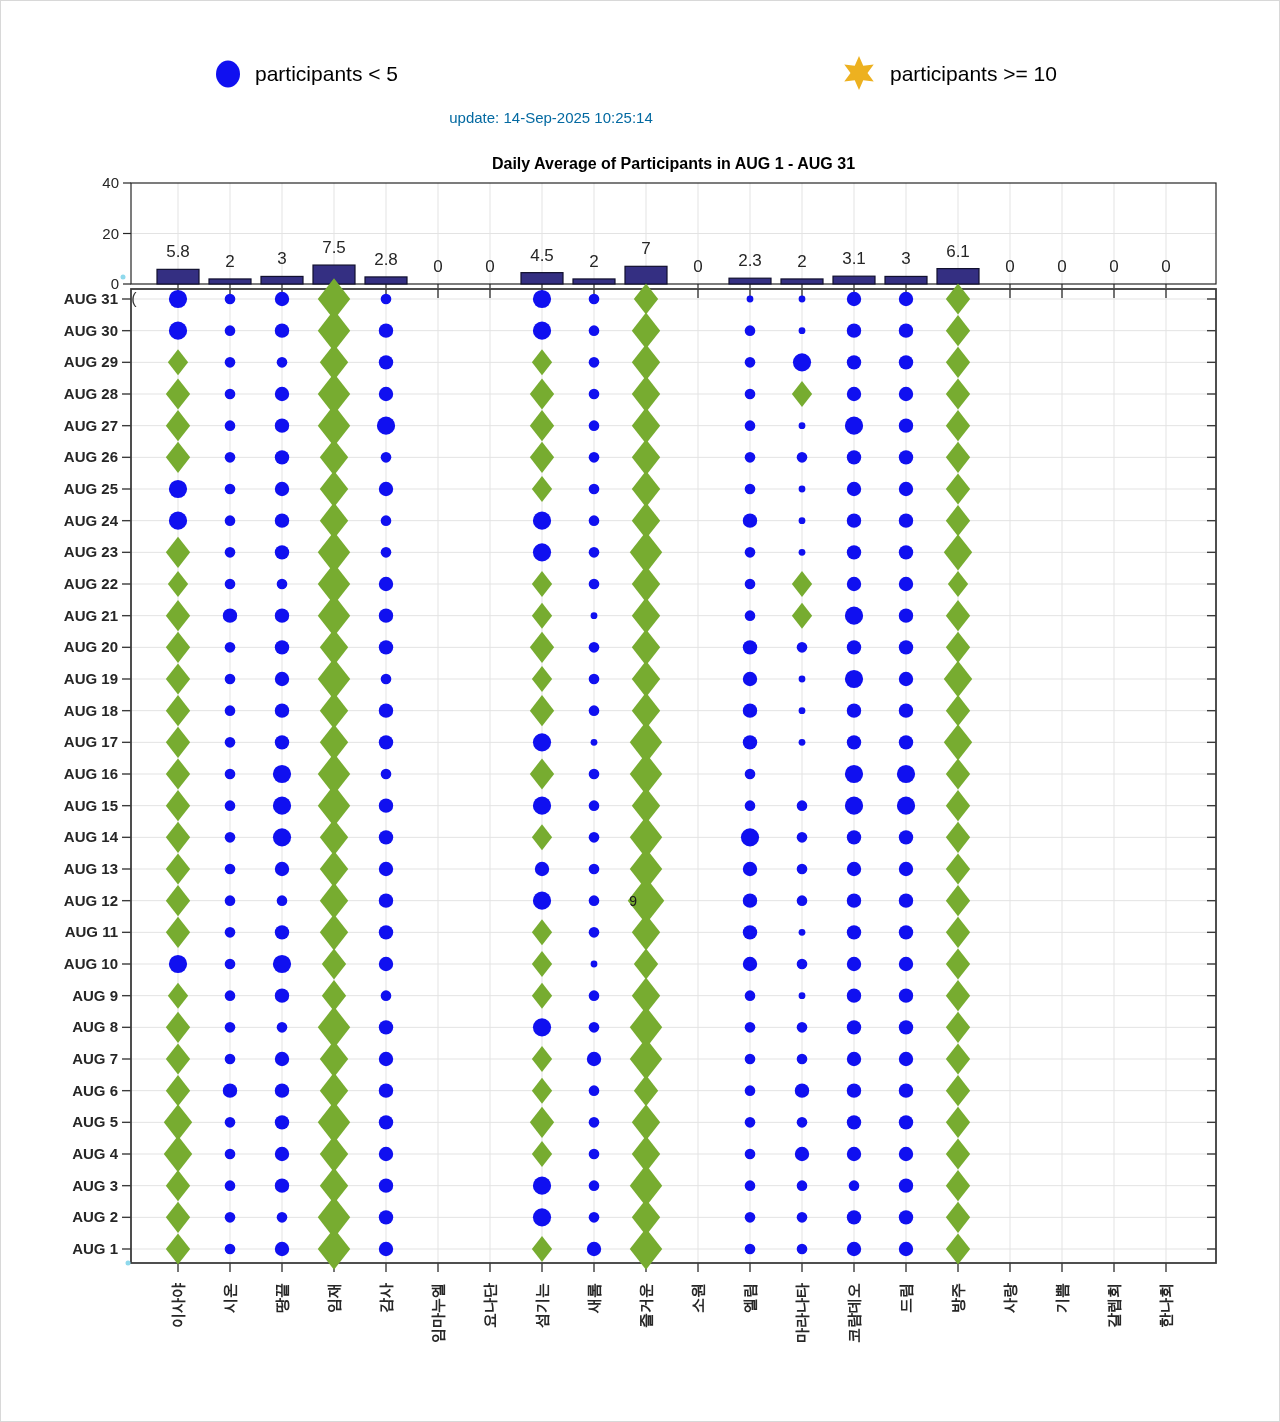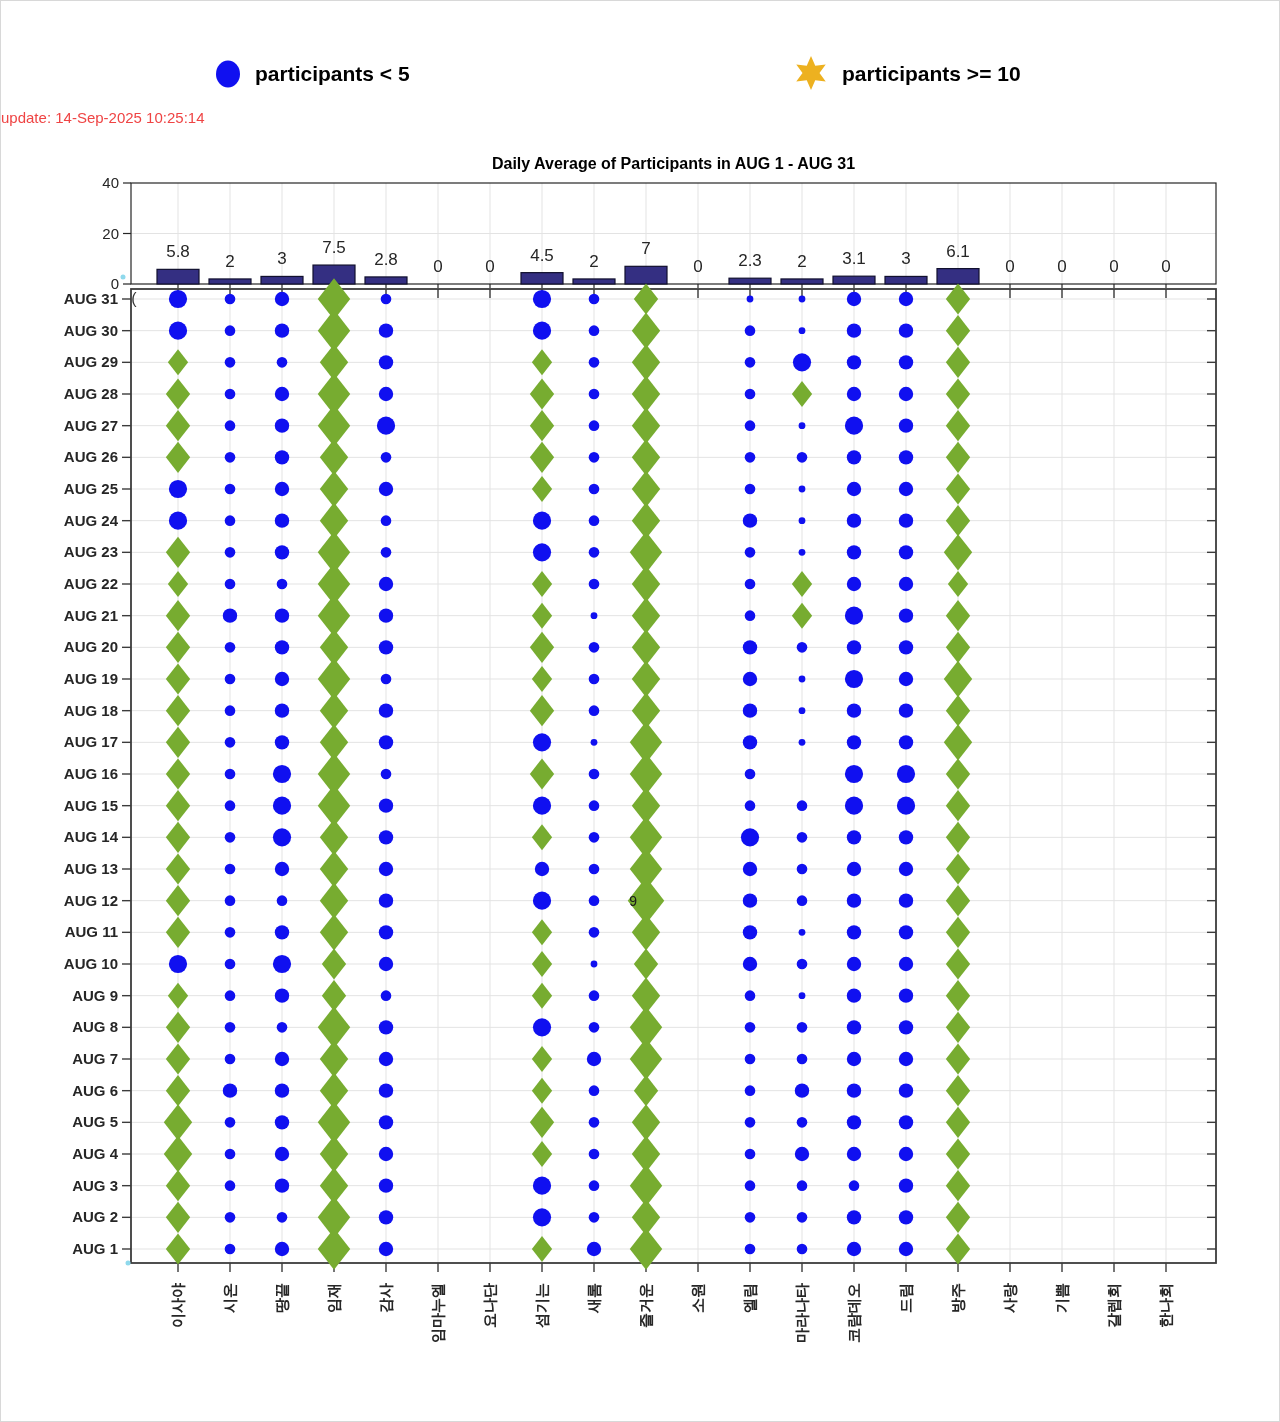--- a/index.html
+++ b/index.html
@@ -1,26 +1,26 @@
 <!DOCTYPE html>
 <html><head>
 <meta charset="utf-8">
 <style>
   html,body{margin:0;padding:0;background:#ffffff;}
   .figure{
     position:relative;width:1280px;height:1422px;background:#ffffff;
     font-family:"Liberation Sans","DejaVu Sans",sans-serif;
     border:1px solid #d8d8d8;box-sizing:border-box;overflow:hidden;
   }
-  .legend{position:absolute;top:50px;left:0;width:1106px;height:46px;font-weight:bold;}
+  .legend{position:absolute;top:50px;left:0;width:1106px;height:46px;}
   .legend-item{position:absolute;display:flex;align-items:center;gap:12px;height:46px;}
   .legend-item span{font-size:21px;color:#000000;white-space:nowrap;}
-  .li-1{left:212px;} .li-2{left:494px;} .li-3{left:792px;text-align:right;}
-  .update{position:absolute;top:108px;left:0;width:1100px;text-align:left;
-    font-size:15px;color:#ef4444;}
+  .li-1{left:212px;} .li-2{left:494px;} .li-3{left:840px;text-align:right;}
+  .update{position:absolute;top:108px;left:0;width:1100px;text-align:center;
+    font-size:15px;color:#0369a1;}
   .chart-svg{position:absolute;left:0;top:130px;}
 </style>
 </head>
 <body>
 
 <div class="figure">
 
   <div class="legend">
     <div class="legend-item li-1">
       <svg width="30" height="34">

